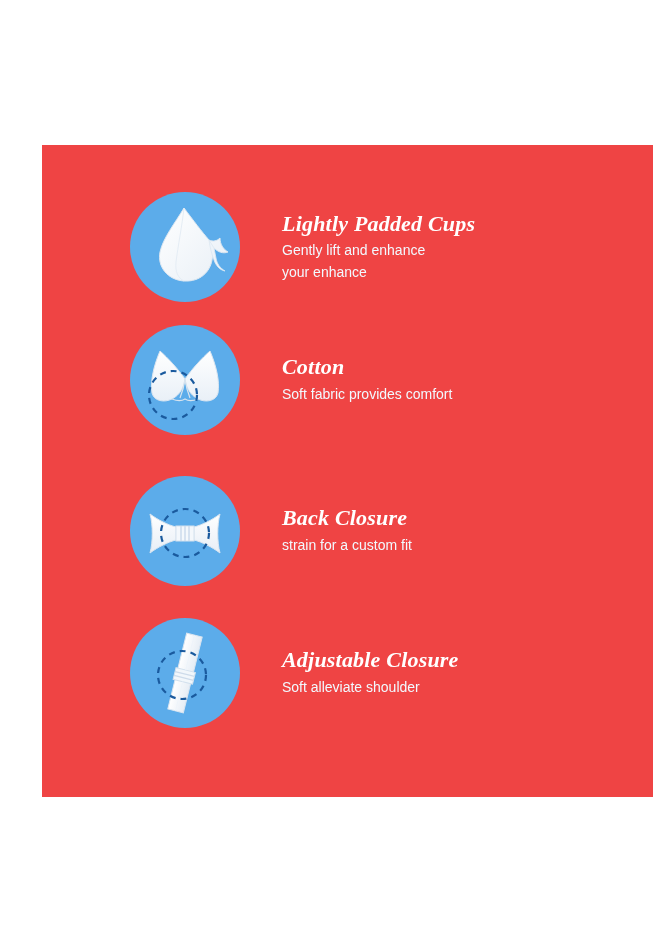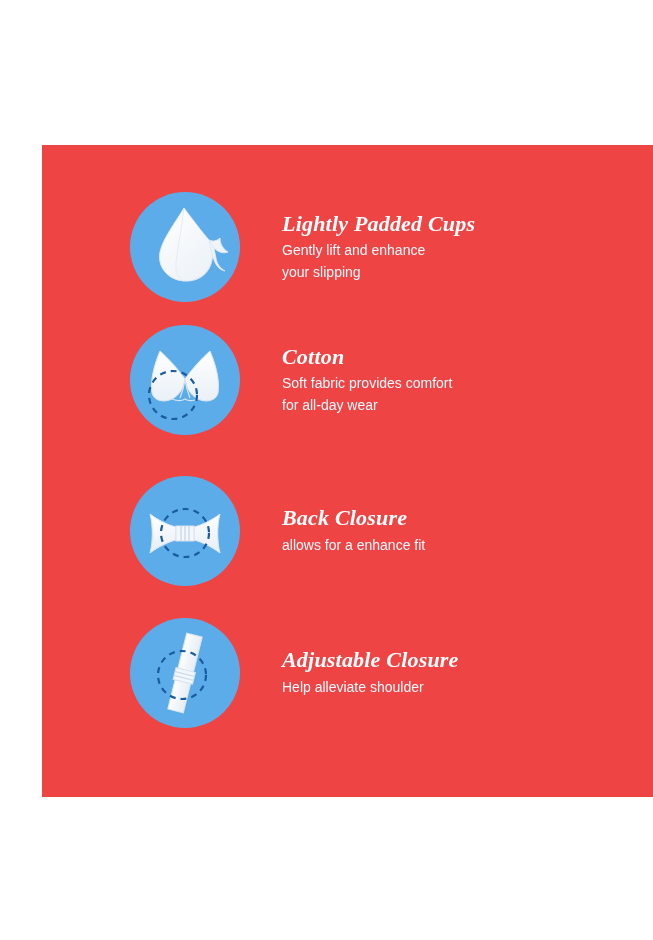--- a/index.html
+++ b/index.html
@@ -114,21 +114,21 @@
           </defs>
           <path d="M54 16 C45 31 33 46 30 60 C27 75 38 88 54 89 C70 90 80 80 82 68 L84 56 C88 60 93 62 98 60 C93 57 90 52 90 46 C87 49 83 50 79 48 C72 40 63 28 54 16 Z" fill="url(#g1)" stroke="#dce7f1" stroke-width="1"></path>
           <path d="M79 48 C80 56 82 63 84 68 C86 74 90 78 95 79 C90 76 87 72 86 66 L84 56 Z" fill="#eef4fa" stroke="#dce7f1" stroke-width="0.8"></path>
           <path d="M54 16 C52 34 48 54 46 70 C45 80 48 86 54 89" fill="none" stroke="#e5edf5" stroke-width="1"></path>
         </svg>
       </div>
       <div class="feature-text">
         <div class="feature-title">Lightly Padded Cups</div>
         <div class="feature-desc">
           <span class="line">Gently lift and enhance</span>
-          <span class="line">your slipping</span>
+          <span class="line">your enhance</span>
         </div>
       </div>
     </div>
 
     <div class="feature-row" data-row="1">
       <div class="icon-badge">
         <svg viewBox="0 0 110 110">
           <defs>
             <linearGradient id="g2" x1="0" y1="0" x2="0" y2="1">
               <stop offset="0%" stop-color="#ffffff"></stop>
@@ -139,21 +139,20 @@
           <path d="M80 26 C86 40 90 56 88 68 C86 76 76 78 68 74 C60 70 56 62 55 54 C62 44 72 33 80 26 Z" fill="url(#g2)" stroke="#dae5f0" stroke-width="1"></path>
           <path d="M55 54 C54 62 52 68 50 73 M55 54 C56 62 58 68 60 73" fill="none" stroke="#d7e3ee" stroke-width="1.2"></path>
           <path d="M42 74 C47 76 52 76 55 74 C58 76 63 76 68 74" fill="none" stroke="#d7e3ee" stroke-width="1.2"></path>
           <circle cx="43" cy="70" r="24" fill="none" stroke="#1a5a9e" stroke-width="2.2" stroke-dasharray="6 5"></circle>
         </svg>
       </div>
       <div class="feature-text">
         <div class="feature-title">Cotton</div>
         <div class="feature-desc">
           <span class="line">Soft fabric provides comfort</span>
-          <span class="line">for all-day wear</span>
         </div>
       </div>
     </div>
 
     <div class="feature-row" data-row="2">
       <div class="icon-badge">
         <svg viewBox="0 0 110 110">
           <defs>
             <linearGradient id="g3" x1="0" y1="0" x2="0" y2="1">
               <stop offset="0%" stop-color="#ffffff"></stop>
@@ -163,21 +162,21 @@
           <path d="M20 38 C28 44 38 49 46 51 L46 64 C38 66 28 71 20 77 C23 66 23 49 20 38 Z" fill="url(#g3)" stroke="#dae5f0" stroke-width="1"></path>
           <path d="M90 38 C82 44 72 49 64 51 L64 64 C72 66 82 71 90 77 C87 66 87 49 90 38 Z" fill="url(#g3)" stroke="#dae5f0" stroke-width="1"></path>
           <rect x="46" y="50" width="18" height="15" fill="#f4f8fc" stroke="#d5e2ee" stroke-width="1"></rect>
           <path d="M51 50 L51 65 M55 50 L55 65 M59 50 L59 65" stroke="#cfdced" stroke-width="1.6" fill="none"></path>
           <circle cx="55" cy="57" r="24" fill="none" stroke="#1a5a9e" stroke-width="2.2" stroke-dasharray="6 5"></circle>
         </svg>
       </div>
       <div class="feature-text">
         <div class="feature-title">Back Closure</div>
         <div class="feature-desc">
-          <span class="line">allows for a enhance fit</span>
+          <span class="line">strain for a custom fit</span>
         </div>
       </div>
     </div>
 
     <div class="feature-row" data-row="3">
       <div class="icon-badge">
         <svg viewBox="0 0 110 110">
           <defs>
             <linearGradient id="g4" x1="0" y1="0" x2="1" y2="0">
               <stop offset="0%" stop-color="#ffffff"></stop>
@@ -189,19 +188,19 @@
             <rect x="45" y="52" width="20" height="12" fill="#f2f7fb" stroke="#d2e0ed" stroke-width="1"></rect>
             <path d="M45 56 L65 56 M45 60 L65 60" stroke="#cddbea" stroke-width="1.3" fill="none"></path>
             <path d="M55 16 L55 52 M55 64 L55 94" stroke="#eef4fa" stroke-width="1" fill="none"></path>
           </g>
           <circle cx="52" cy="57" r="24" fill="none" stroke="#1a5a9e" stroke-width="2.2" stroke-dasharray="6 5"></circle>
         </svg>
       </div>
       <div class="feature-text">
         <div class="feature-title">Adjustable Closure</div>
         <div class="feature-desc">
-          <span class="line">Help alleviate shoulder</span>
+          <span class="line">Soft alleviate shoulder</span>
         </div>
       </div>
     </div>
 
   </div>
 </div>
 
 </body></html>

